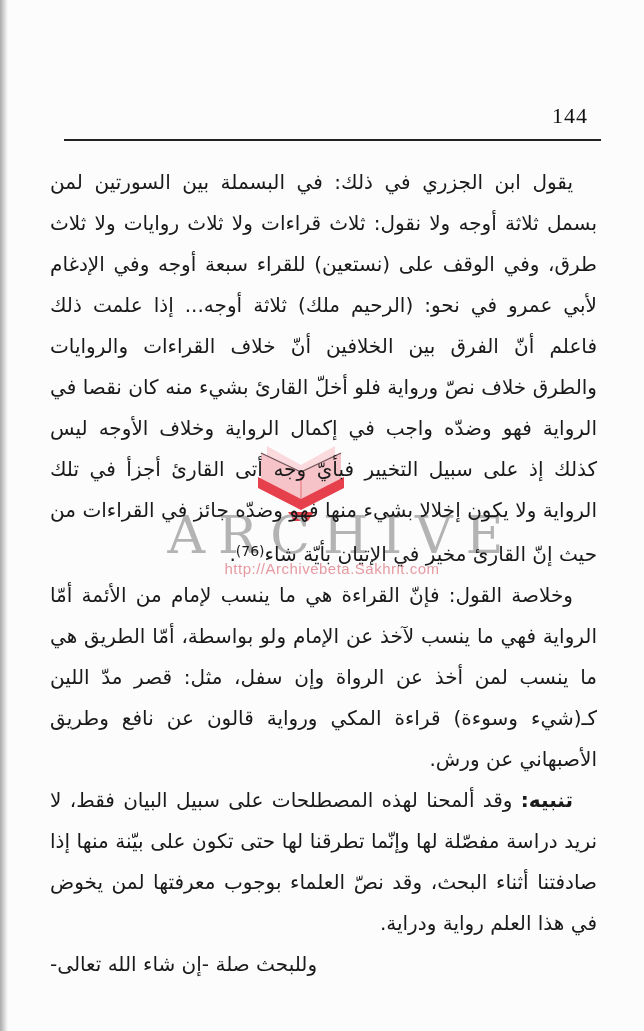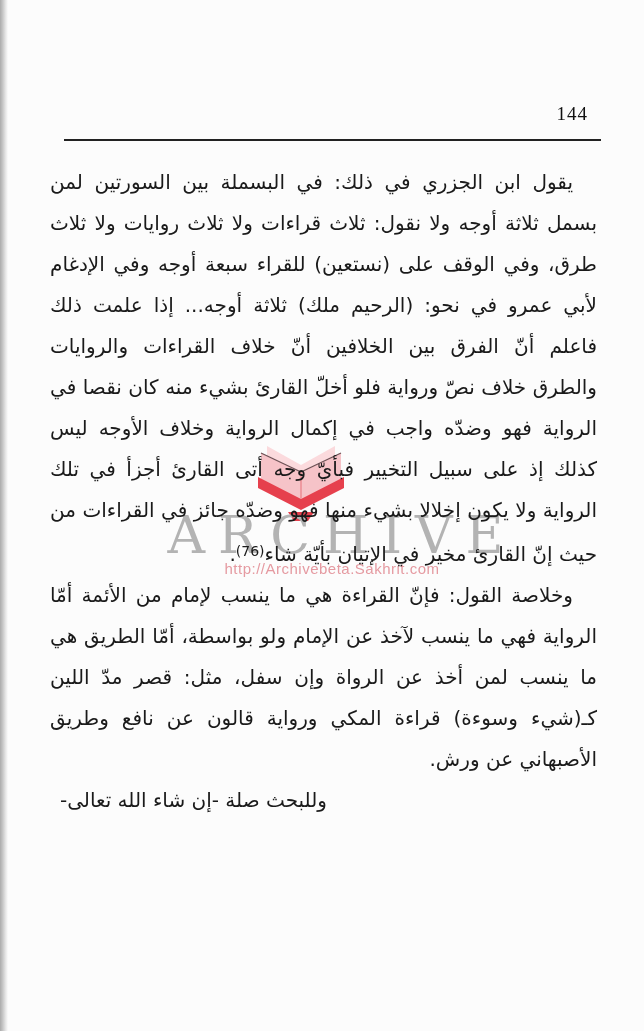--- a/index.html
+++ b/index.html
@@ -9,21 +9,21 @@
     font-family:"DejaVu Sans",sans-serif;
   }
   
   .scan-edge{
     position:absolute;left:0;top:0;bottom:0;width:8px;
     background:linear-gradient(90deg,#ababab 0,#c7c7c7 35%,#e6e6e6 70%,#fcfcfc 100%);
   }
   .page-number{
     position:absolute;top:103px;right:56px;
     font-family:"Liberation Serif","DejaVu Serif",serif;
-    font-size:19px;color:#111;letter-spacing:1px;
+    font-size:22px;color:#111;letter-spacing:1px;
   }
   .header-rule{
     position:absolute;top:139px;left:64px;width:537px;height:2px;
     background:#222;
   }
   
   .watermark{position:absolute;left:0;top:0;width:644px;height:753px;z-index:1;}
   .wm-book{position:absolute;left:256px;top:441px;width:90px;height:80px;}
   .wm-title{
     position:absolute;top:509px;left:20px;width:644px;text-align:center;
@@ -35,21 +35,21 @@
     font-family:"Liberation Sans","DejaVu Sans",sans-serif;
     font-size:15px;color:#e59aa1;letter-spacing:.5px;
   }
   
   .body-text{
     position:absolute;top:162px;left:50px;right:47px;z-index:2;
     direction:rtl;text-align:justify;
     font-size:20px;line-height:41px;color:#1a1a1a;
   }
   .body-text p{margin:0;text-indent:24px;}
-  .body-text p.continued{text-indent:270px;text-align:right;}
+  .body-text p.continued{text-indent:270px;text-align:left;}
   .lead-bold{font-weight:bold;}
   .fn-marker{font-size:14px;vertical-align:5px;letter-spacing:0;}
 </style>
 </head>
 <body>
 
 <div class="scan-edge"></div>
 
 <div class="page-number">144</div>
 <div class="header-rule"></div>
@@ -71,14 +71,15 @@
 
     <path d="M32,71 L58,71 L52,80 L38,80 Z" fill="#e6404d"></path>
   </svg>
   <div class="wm-title">ARCHIVE</div>
   <div class="wm-url">http://Archivebeta.Sakhrit.com</div>
 </div>
 
 <div class="body-text">
   <p><span>يقول ابن الجزري في ذلك: في البسملة بين السورتين لمن بسمل ثلاثة أوجه ولا نقول: ثلاث قراءات ولا ثلاث روايات ولا ثلاث طرق، وفي الوقف على (نستعين) للقراء سبعة أوجه وفي الإدغام لأبي عمرو في نحو: (الرحيم ملك) ثلاثة أوجه... إذا علمت ذلك فاعلم أنّ الفرق بين الخلافين أنّ خلاف القراءات والروايات والطرق خلاف نصّ ورواية فلو أخلّ القارئ بشيء منه كان نقصا في الرواية فهو وضدّه واجب في إكمال الرواية وخلاف الأوجه ليس كذلك إذ على سبيل التخيير فبأيّ وجه أتى القارئ أجزأ في تلك الرواية ولا يكون إخلالا بشيء منها فهو وضدّه جائز في القراءات من حيث إنّ القارئ مخير في الإتيان بأيّة شاء</span><span class="fn-marker">(76)</span><span>.</span></p>
   <p><span>وخلاصة القول: فإنّ القراءة هي ما ينسب لإمام من الأئمة أمّا الرواية فهي ما ينسب لآخذ عن الإمام ولو بواسطة، أمّا الطريق هي ما ينسب لمن أخذ عن الرواة وإن سفل، مثل: قصر مدّ اللين كـ(شيء وسوءة) قراءة المكي ورواية قالون عن نافع وطريق الأصبهاني عن ورش.</span></p>
+  <p><span class="lead-bold">تنبيه:</span><span> وقد ألمحنا لهذه المصطلحات على سبيل البيان فقط، لا نريد دراسة مفصّلة لها وإنّما تطرقنا لها حتى تكون على بيّنة منها إذا صادفتنا أثناء البحث، وقد نصّ العلماء بوجوب معرفتها لمن يخوض في هذا العلم رواية ودراية.</span></p>
   <p class="continued"><span>وللبحث صلة -إن شاء الله تعالى-</span></p>
 </div>
 
 </body></html>

